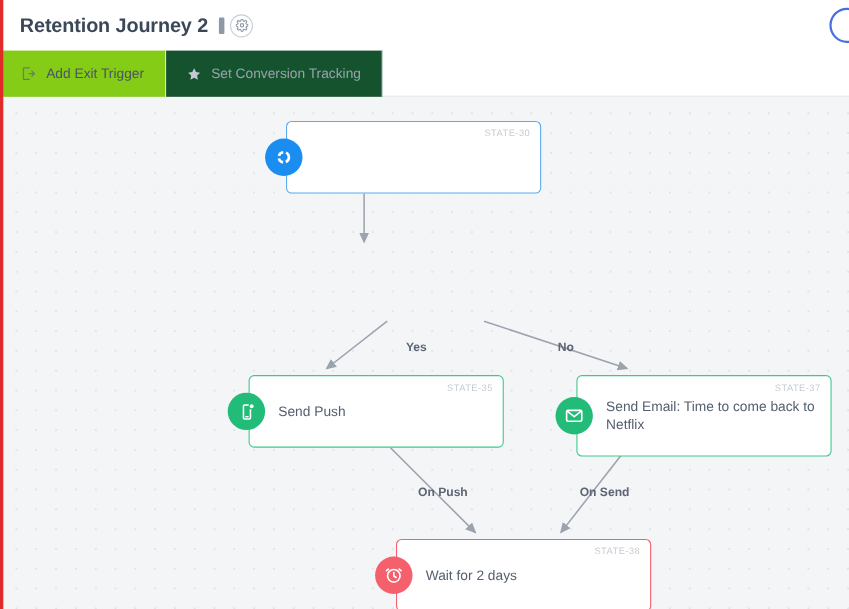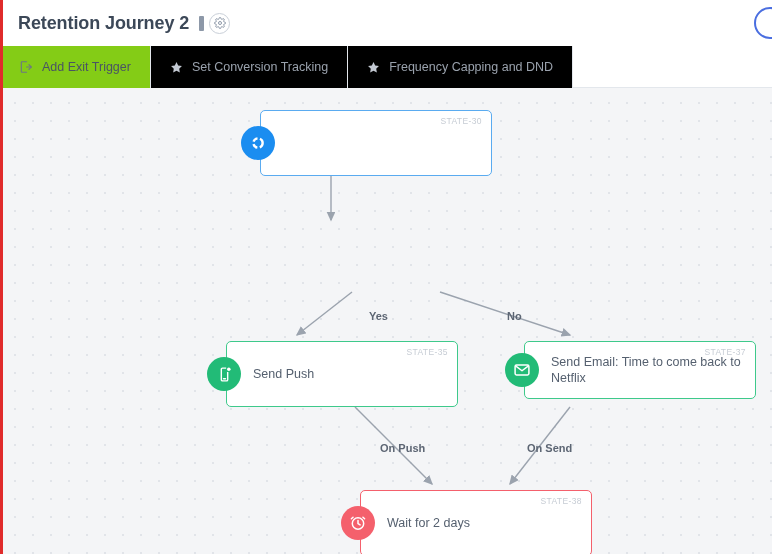--- a/index.html
+++ b/index.html
@@ -75,21 +75,21 @@
     z-index: 20;
   }
   .tab {
     display: flex; align-items: center; gap: 9px;
     height: 42px;
     padding: 0 19px;
     border-right: 1px solid #e3e7ec;
     font-size: 12.5px;
     color: #9aa2ad;
     white-space: nowrap;
-    background: #000000;
+    background: #14532d;
   }
   .tab.active {
     background: #84cc16;
     color: #4a5464;
   }
   .tab-icon { display: flex; align-items: center; }
 
   
   .canvas {
     position: absolute; left: 0; top: 88px;
@@ -186,28 +186,20 @@
 
     <div class="tab">
       <span class="tab-icon">
         <svg width="13" height="13" viewBox="0 0 24 24" fill="#c3c9d2">
           <path d="M12 2l3.1 6.3 6.9 1-5 4.9 1.2 6.9L12 17.8 5.8 21.1 7 14.2 2 9.3l6.9-1z"></path>
         </svg>
       </span>
       <span>Set Conversion Tracking</span>
     </div>
 
-    <div class="tab">
-      <span class="tab-icon">
-        <svg width="13" height="13" viewBox="0 0 24 24" fill="#c3c9d2">
-          <path d="M12 2l3.1 6.3 6.9 1-5 4.9 1.2 6.9L12 17.8 5.8 21.1 7 14.2 2 9.3l6.9-1z"></path>
-        </svg>
-      </span>
-      <span>Frequency Capping and DND</span>
-    </div>
 
   </div>
 
   <div class="canvas">
 
     <svg class="edges">
       <defs>
         <marker id="arrow" markerWidth="9" markerHeight="9" refX="6" refY="3.2" orient="auto" markerUnits="strokeWidth">
           <path d="M0,0 L7,3.2 L0,6.4 z" fill="#9ba3ae"></path>
         </marker>
@@ -239,21 +231,21 @@
         <svg width="17" height="17" viewBox="0 0 24 24" fill="none" stroke="#ffffff" stroke-width="2" stroke-linejoin="round">
           <path d="M16.5 8.4V19.4a1.6 1.6 0 0 1-1.6 1.6H9.1a1.6 1.6 0 0 1-1.6-1.6V4.6A1.6 1.6 0 0 1 9.1 3h5.2"></path>
           <line x1="10.6" y1="18.1" x2="13.4" y2="18.1" stroke-linecap="round"></line>
           <circle cx="18.1" cy="4.6" r="2.5" fill="#ffffff" stroke="none"></circle>
         </svg>
       </span>
       <span class="node-state">STATE-35</span>
       <span class="node-label">Send Push</span>
     </div>
 
-    <div class="node green" style="left:524px; top:253px; width:232px; height:58px;">
+    <div class="node green" style="left:524px; top:253px; width:232px; height:74px;">
       <span class="node-icon ic-green">
         <svg width="18" height="18" viewBox="0 0 24 24" fill="none" stroke="#ffffff" stroke-width="2" stroke-linejoin="round">
           <rect x="2.8" y="5.4" width="18.4" height="13.2" rx="1.8"></rect>
           <path d="M3.4 6.4l8.6 6.6 8.6-6.6"></path>
         </svg>
       </span>
       <span class="node-state">STATE-37</span>
       <span class="node-label">Send Email: Time to come back to Netflix</span>
     </div>
 

